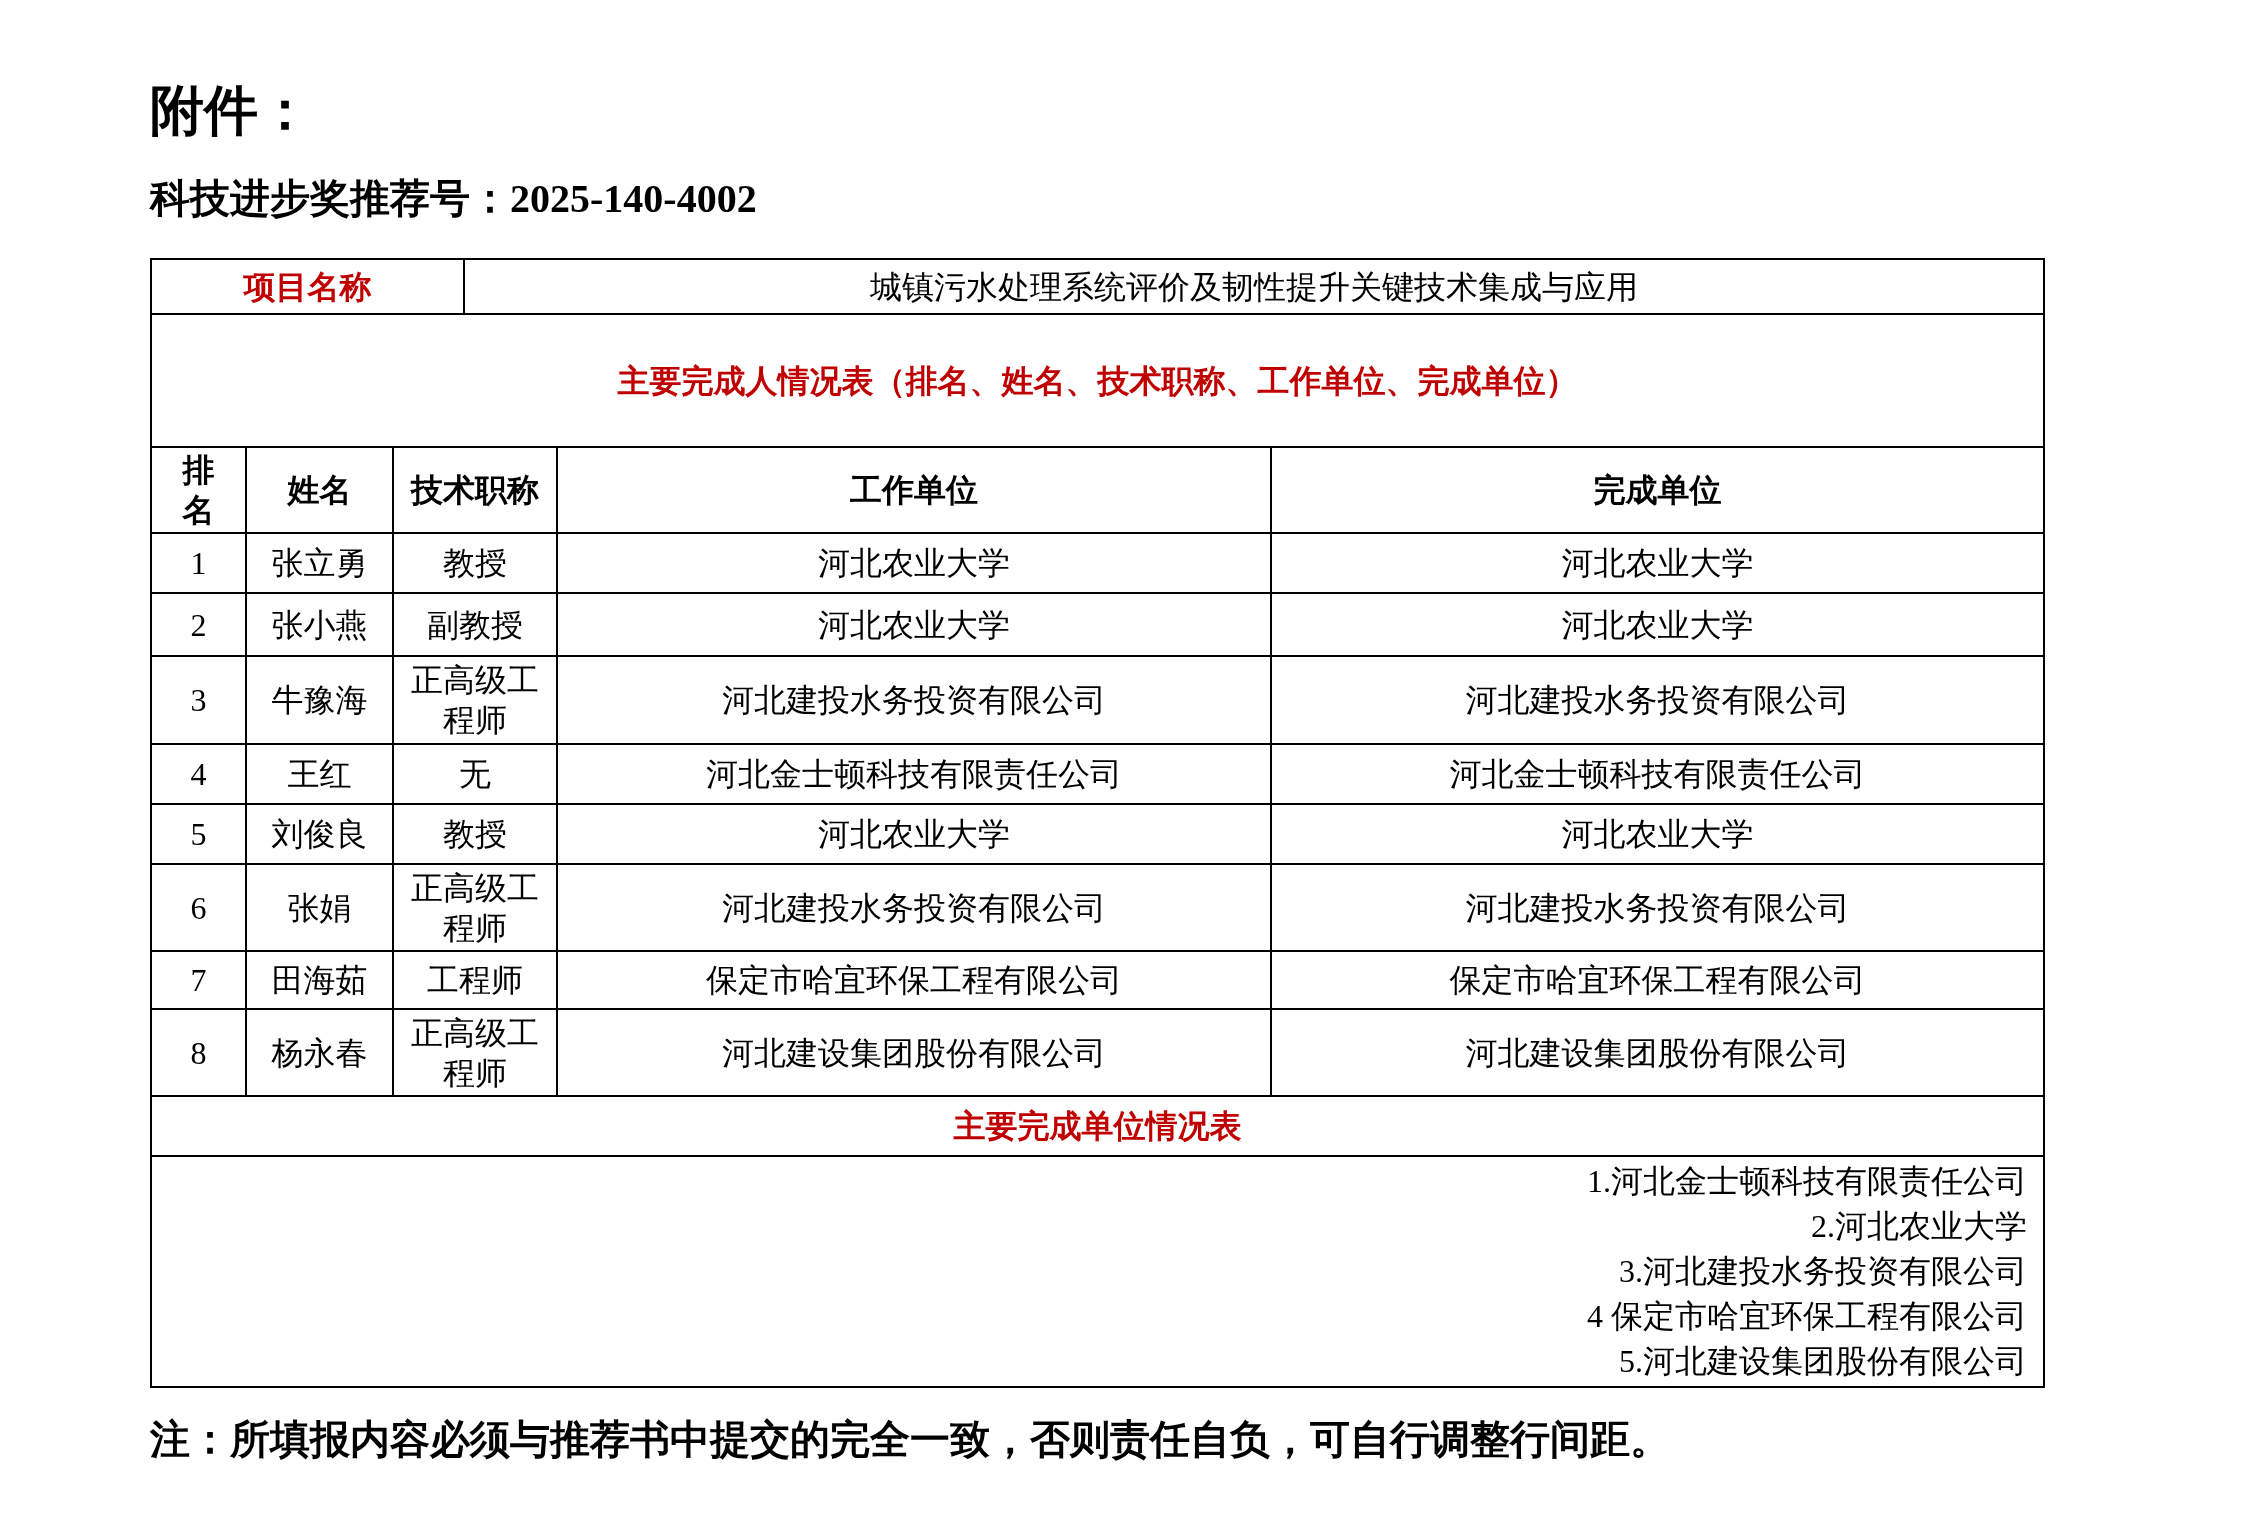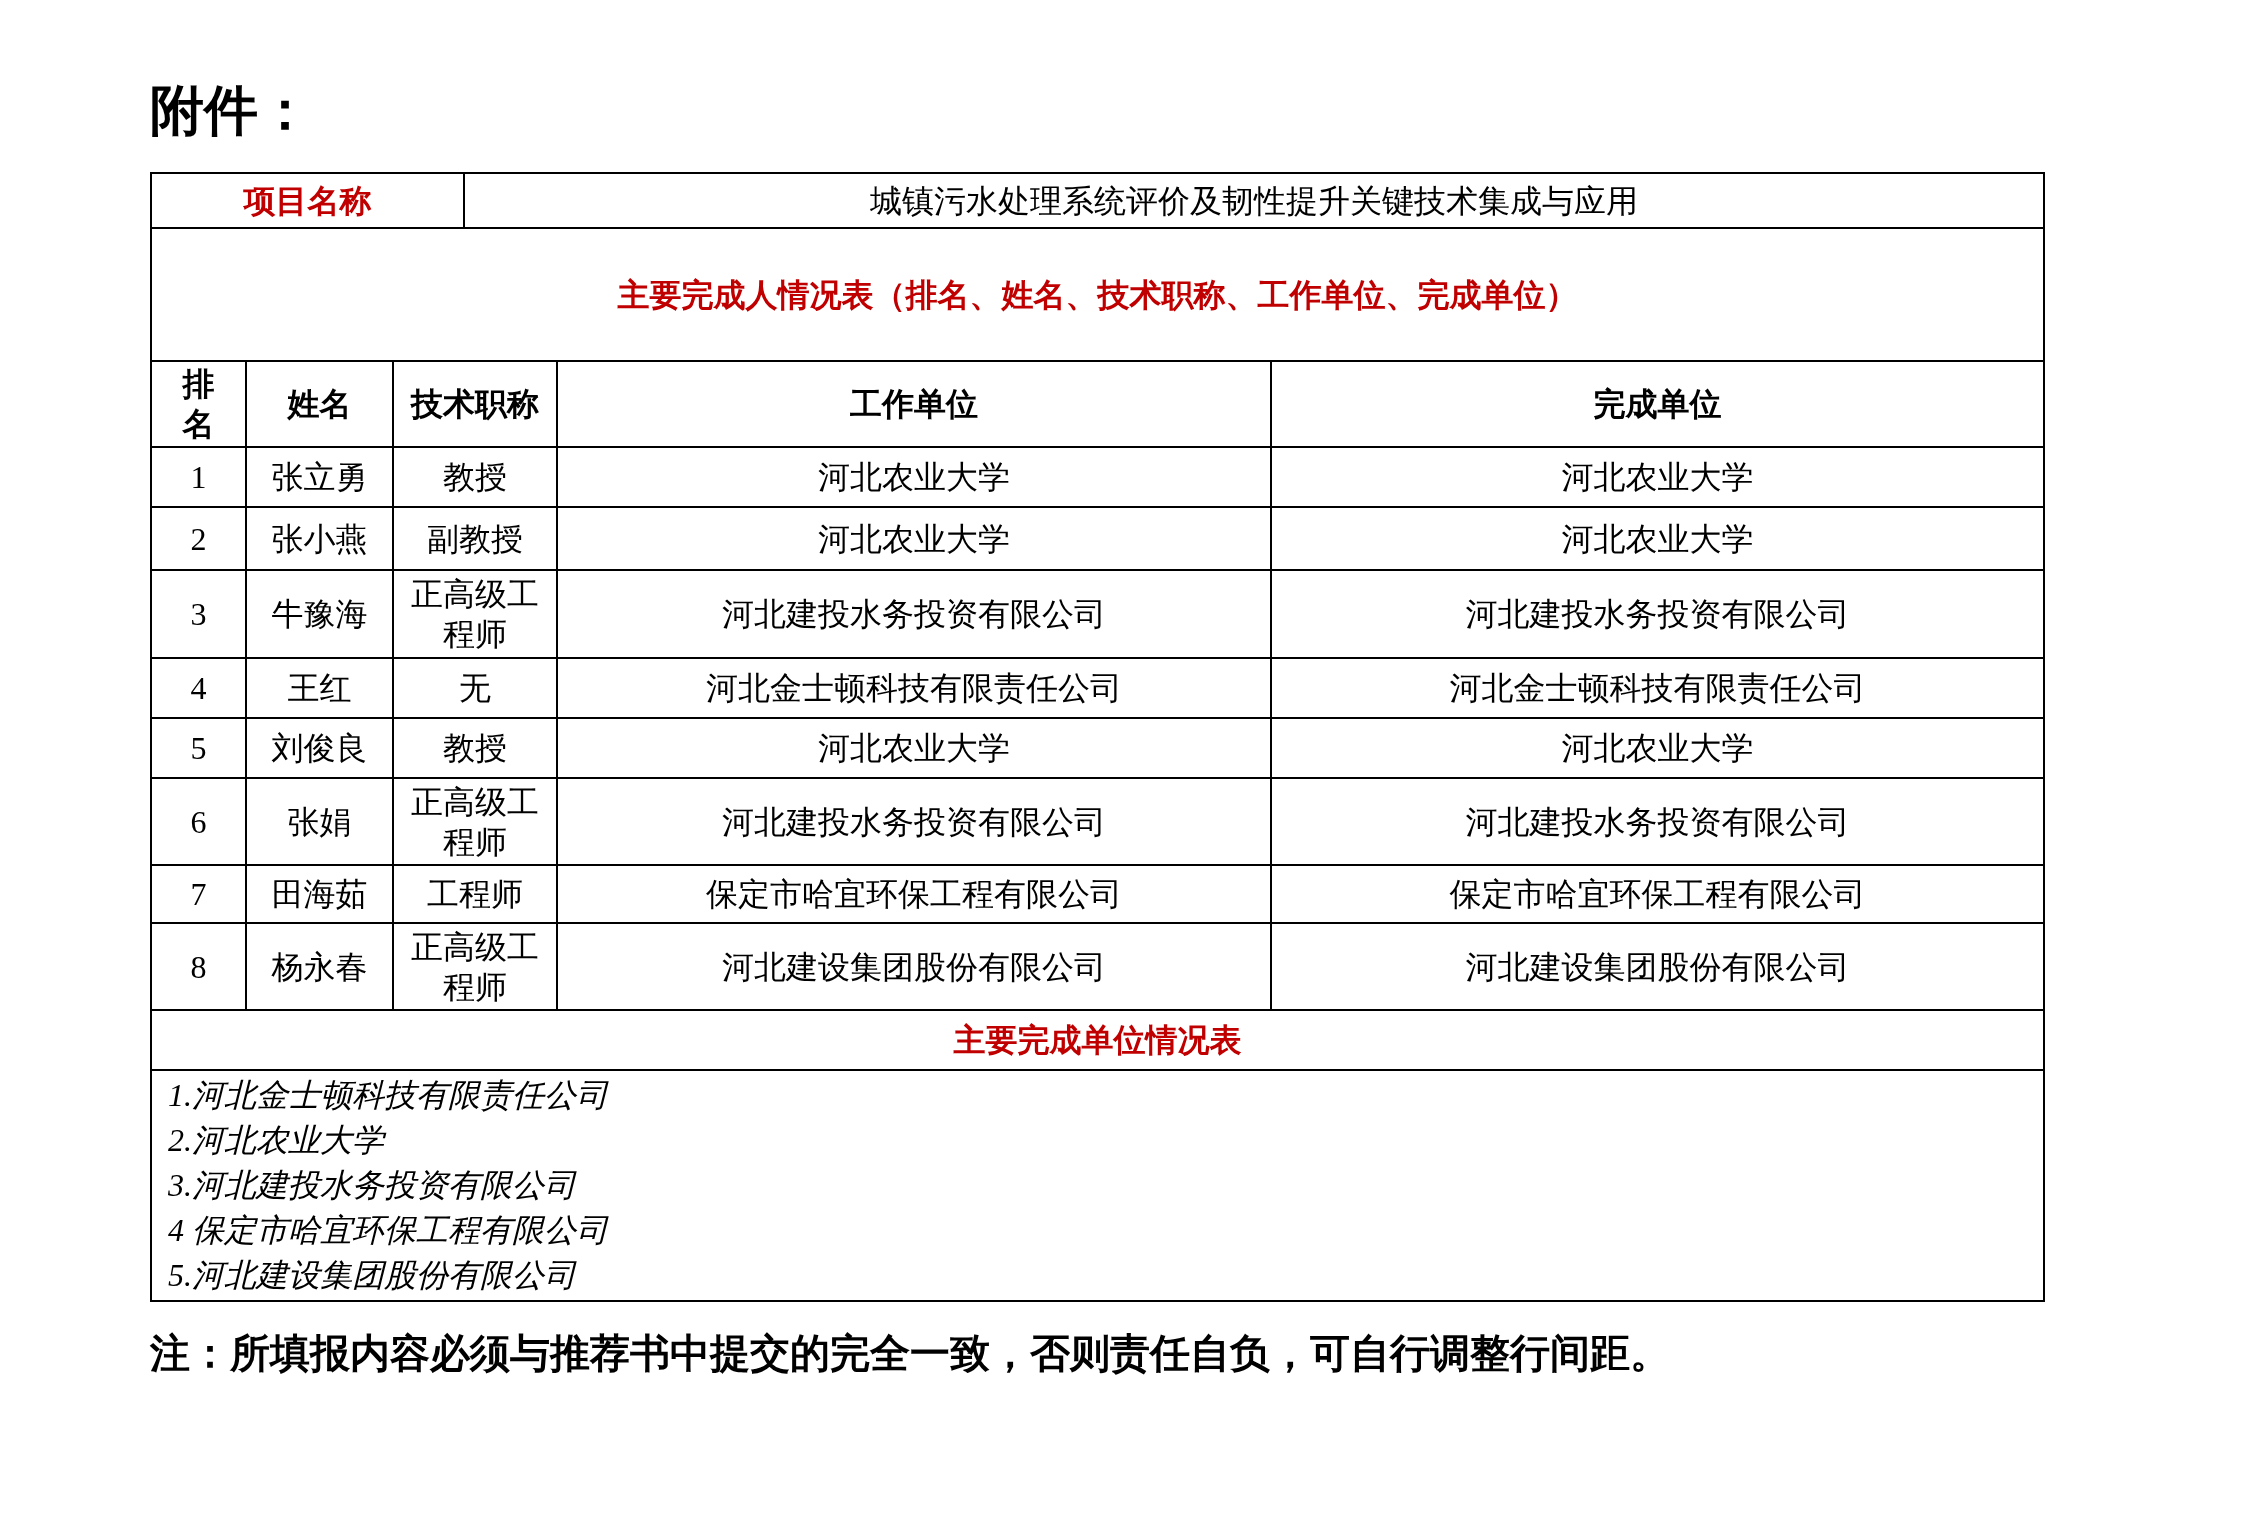--- a/index.html
+++ b/index.html
@@ -51,37 +51,37 @@
   .red { color: #C00000; }
   .bold { font-weight: bold; }
   td.units-cell {
     text-align: left;
     vertical-align: middle;
     padding: 6px 10px;
     font-size: 30px;
   }
   .units-cell .unit-line {
     line-height: 45px;
-    text-align: left;
-    font-style: italic;
+    text-align: right;
   }
   .note {
     margin-top: 27px;
     font-weight: bold;
     font-size: 40px;
     line-height: 50px;
   }
 </style>
 </head>
 <body>
 
 <div class="doc">
 
   <div class="attachment">附件：</div>
 
+  <div class="recommend-line"><span>科技进步奖推荐号：</span><span>2025-140-4002</span></div>
 
   <table class="tbl tbl-a">
     <colgroup>
         <col style="width:313px">
         <col style="width:1580px">
       </colgroup>
     <tbody>
         <tr style="height:55px">
       <td class="red bold">项目名称</td>
       <td>城镇污水处理系统评价及韧性提升关键技术集成与应用</td>

